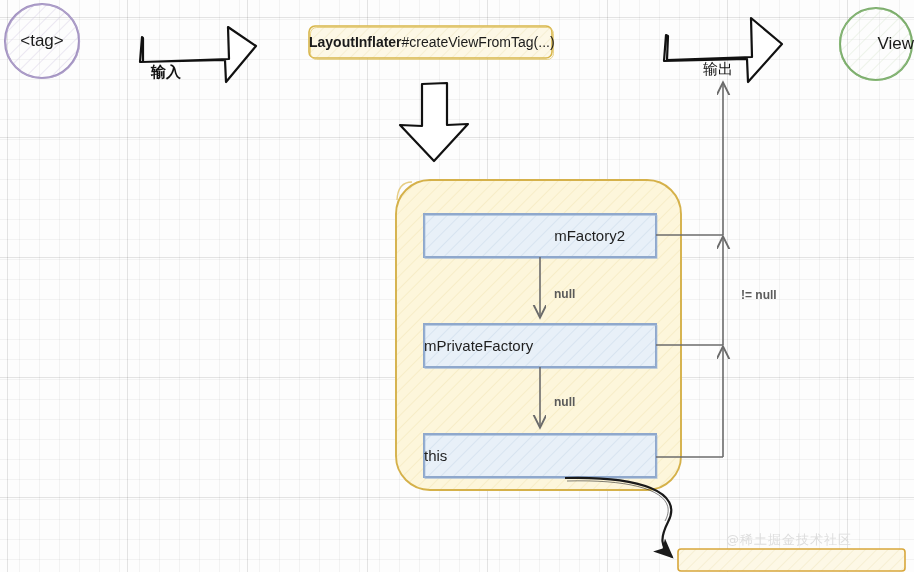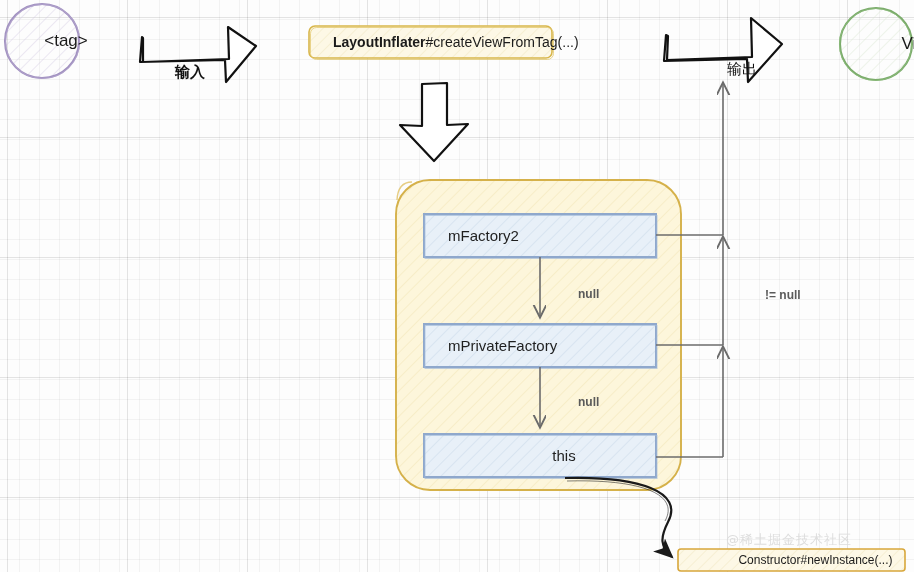--- a/index.html
+++ b/index.html
@@ -25,21 +25,20 @@
   #vectors {
     position: absolute;
     left: 0; top: 0;
     width: 914px;
     height: 572px;
   }
   .lbl {
     position: absolute;
     white-space: nowrap;
     pointer-events: none;
-    padding-left: 24px;
   }
   .circ-text {
     font-size: 17px;
     color: #1a1a1a;
   }
   .box-text {
     font-size: 15px;
     color: #1f1f1f;
   }
   .cond-text {
@@ -182,29 +181,28 @@
   <div class="lbl circ-text" style="left:0px; top:31px; width:84px; text-align:center;">&lt;tag&gt;</div>
 
   <div class="lbl circ-text" style="left:838px; top:34px; width:76px; text-align:right;">View</div>
 
   <div class="lbl hdr-text" style="left:309px; top:34px; width:243px; text-align:center;"><b>LayoutInflater</b><span>#createViewFromTag(...)</span></div>
 
   <div class="lbl cn-text" style="left:151px; top:63px;font-weight:bold;">输入</div>
 
   <div class="lbl cn-text" style="left:703px; top:60px;">输出</div>
 
-  <div class="lbl box-text" style="left:424px; top:227px; width:201px; text-align:left;">mFactory2</div>
+  <div class="lbl box-text" style="left:424px; top:227px; width:201px; text-align:right;">mFactory2</div>
 
   <div class="lbl box-text" style="left:424px; top:337px; width:232px; ">mPrivateFactory</div>
 
-  <div class="lbl box-text" style="left:424px; top:447px; width:232px; text-align:center;">this</div>
+  <div class="lbl box-text" style="left:424px; top:447px; width:232px; ">this</div>
 
   <div class="lbl cond-text" style="left:554px; top:287px;">null</div>
 
   <div class="lbl cond-text" style="left:554px; top:395px;">null</div>
 
   <div class="lbl cond-text" style="left:741px; top:288px;">!= null</div>
 
   <div class="watermark" style="left:726px; top:531px;">@稀土掘金技术社区</div>
 
-  <div class="lbl ctor-text" style="left:678px; top:553px; width:227px; text-align:center;">Constructor#newInstance(...)</div>
 
 </div>
 
 </body></html>

